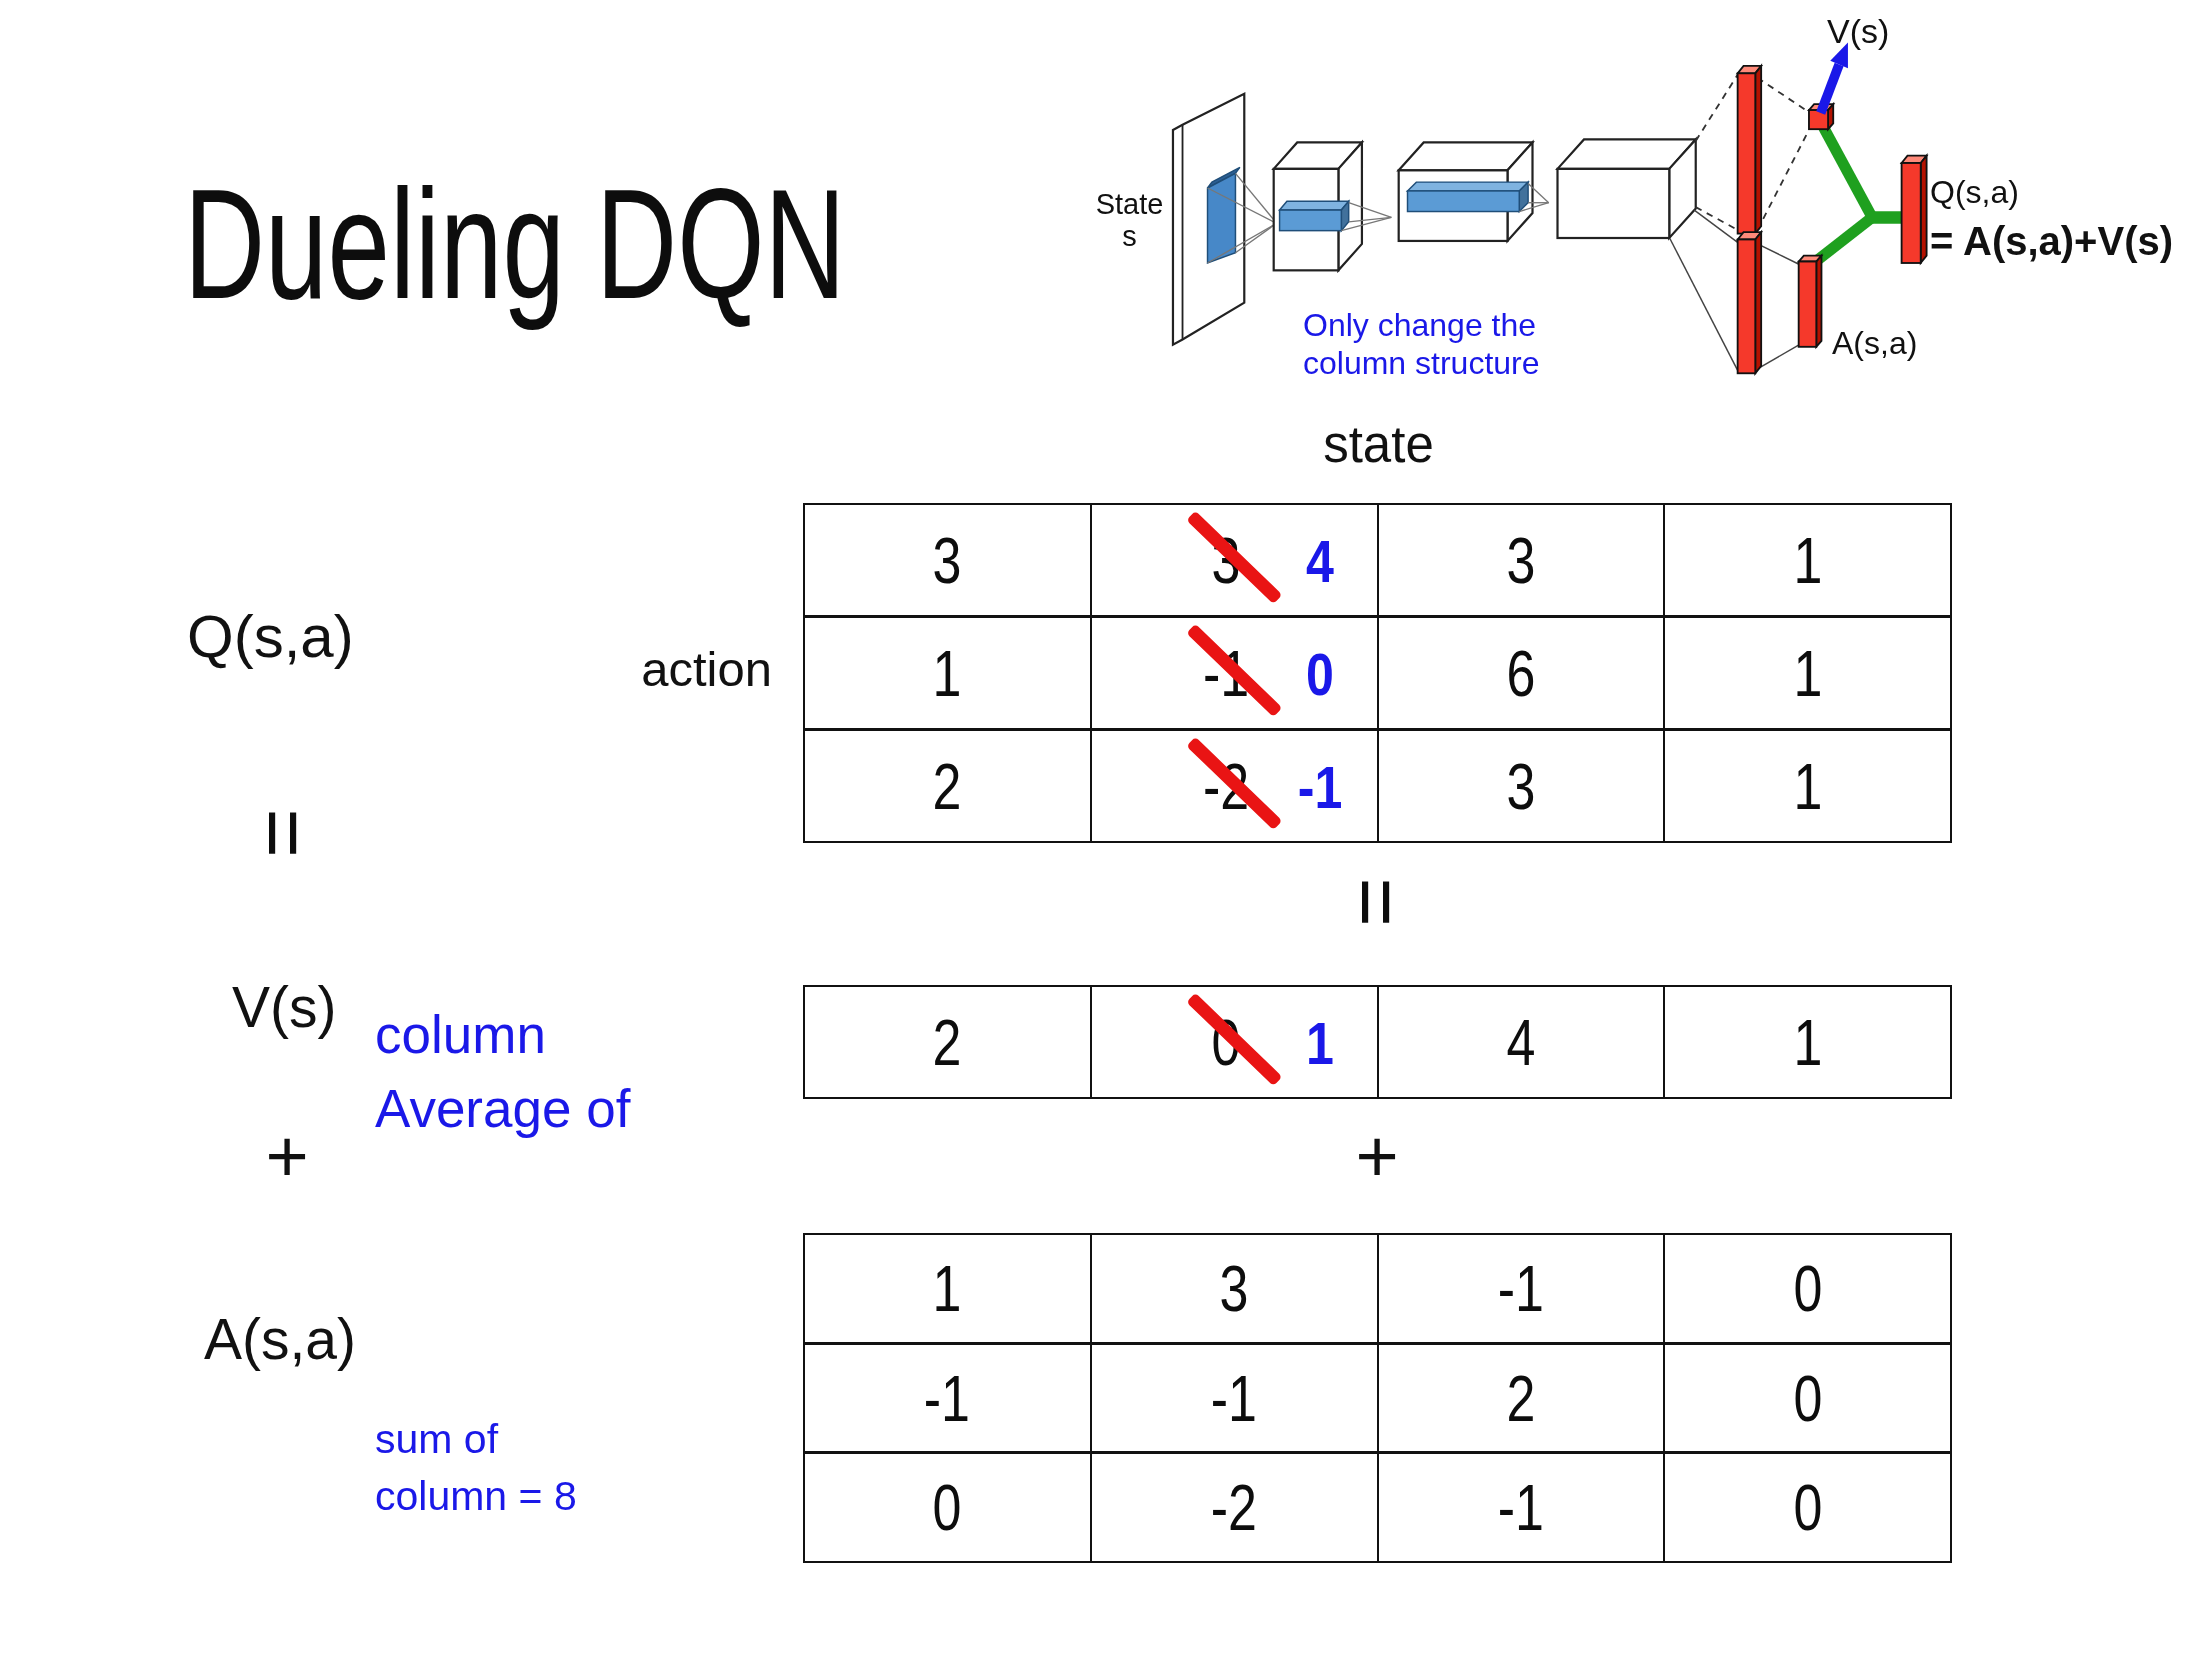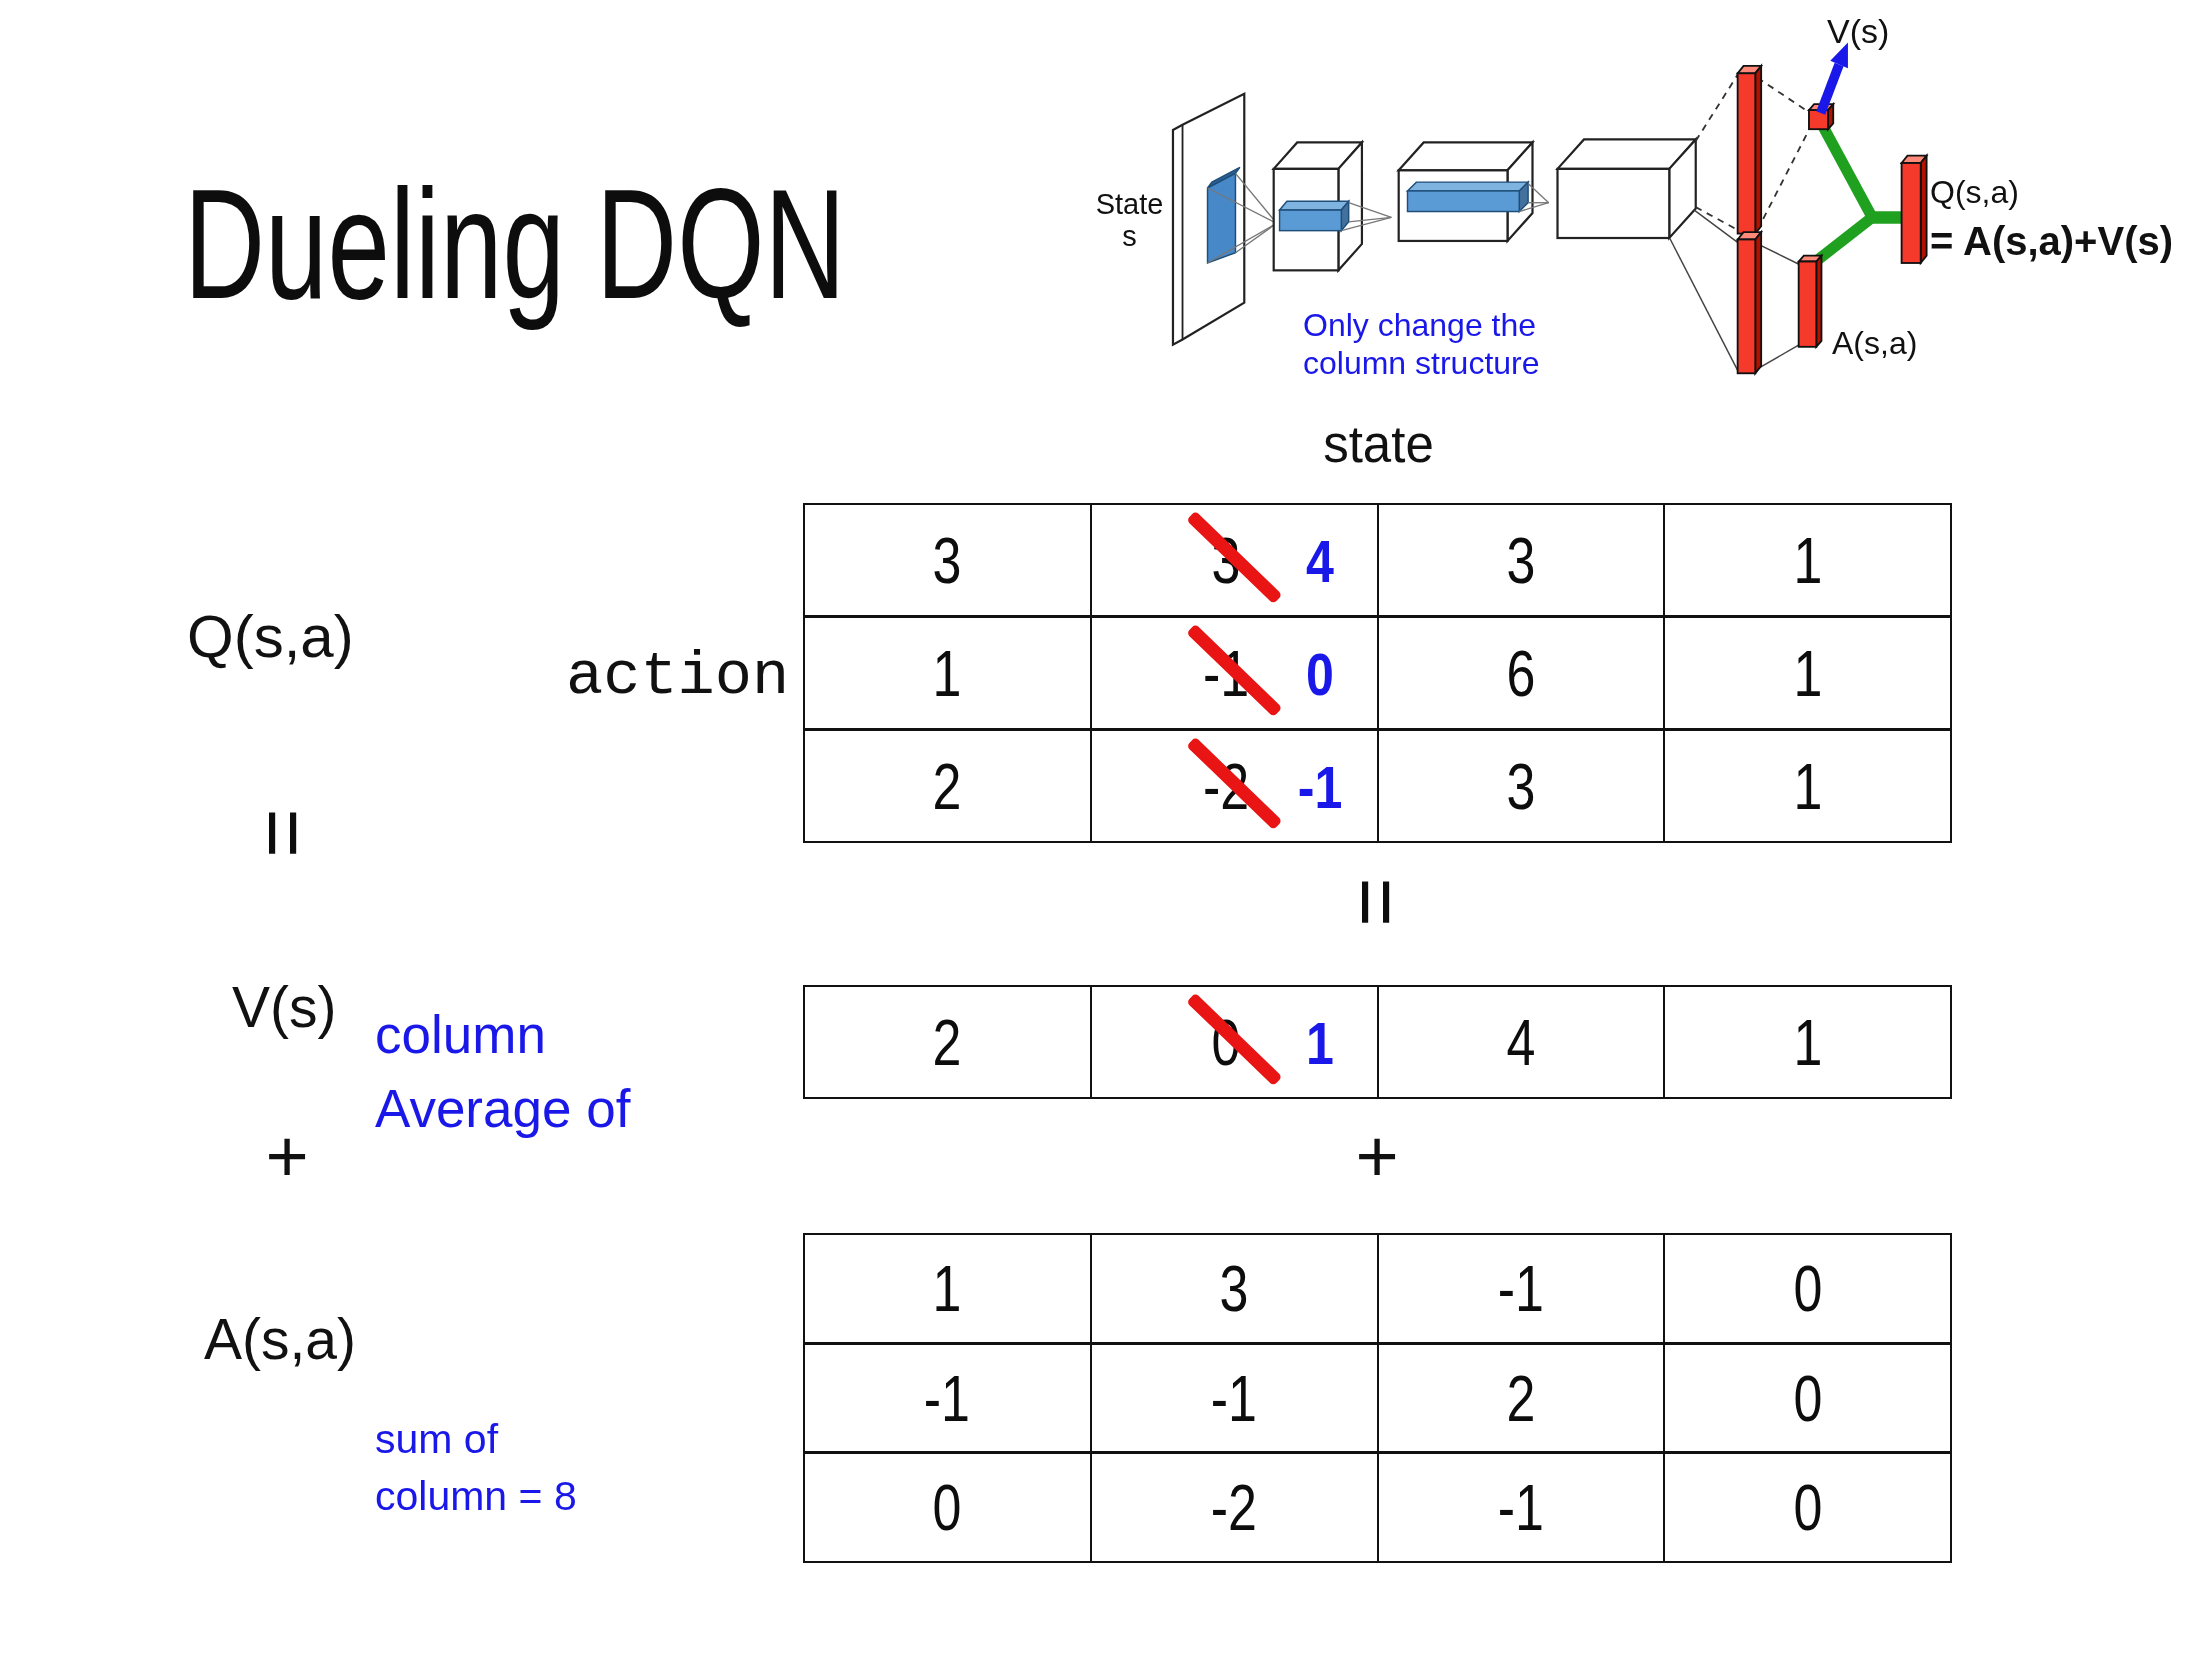--- a/index.html
+++ b/index.html
@@ -177,21 +177,21 @@
   <div class="lbl blue" style="left:375px; top:998px; font-size:53px; line-height:1.4;">
     <div>column</div>
     <div>Average of</div>
   </div>
   <div class="lbl blue" style="left:375px; top:1411px; font-size:41px; line-height:1.4;">
     <div>sum of</div>
     <div>column = 8</div>
   </div>
 
   <div class="lbl" style="left:1261px; top:416px; width:235px; font-size:51px; text-align:center;">state</div>
-  <div class="lbl right" style="left:566px; top:642px; width:206px; font-size:62px;font-family:Liberation Mono, monospace;">action</div>
+  <div class="lbl right" style="left:566px; top:642px; width:206px; font-size:49px;">action</div>
 
   <div class="roteq" style="left:1333px; top:854px;">
     <span>=</span>
   </div>
   <div class="lbl center" style="left:1340px; top:1116px; width:74px; font-size:74px;">+</div>
 
   <div id="q-table" class="grid" style="left:803px; top:503px; width:1149px; height:340px;">
       <div class="row">
         <div class="cell">
           <span class="num">3</span>

